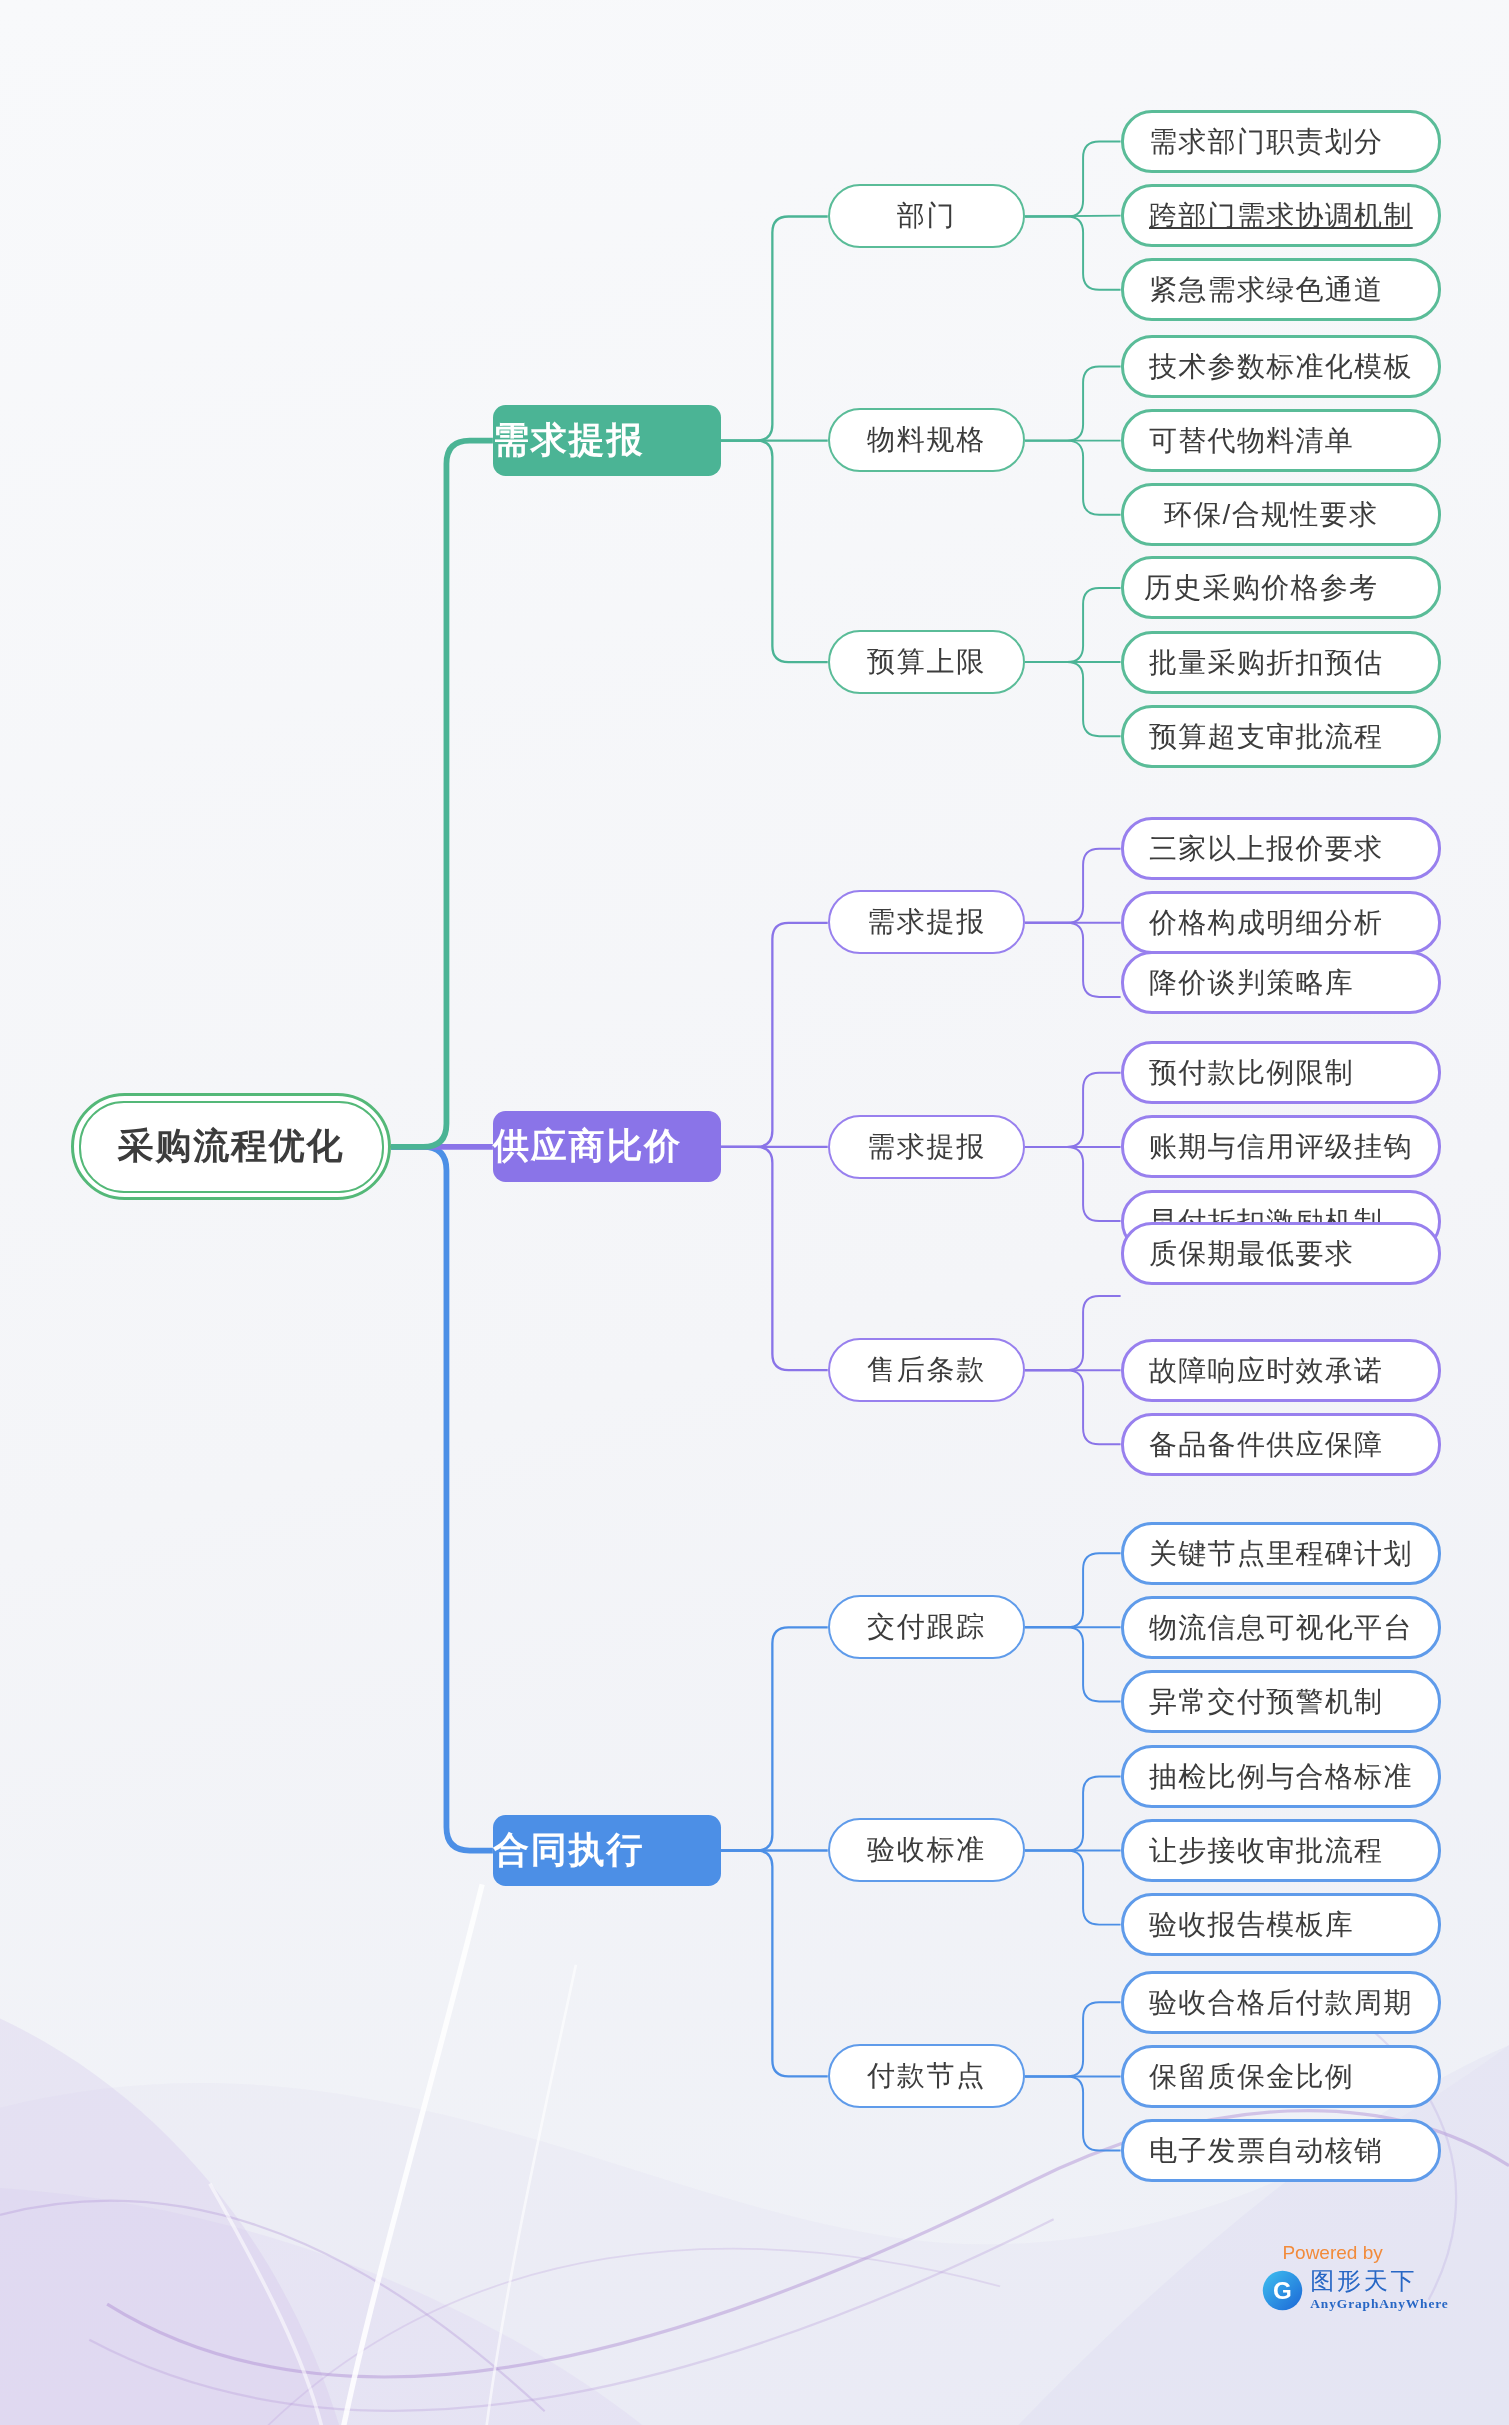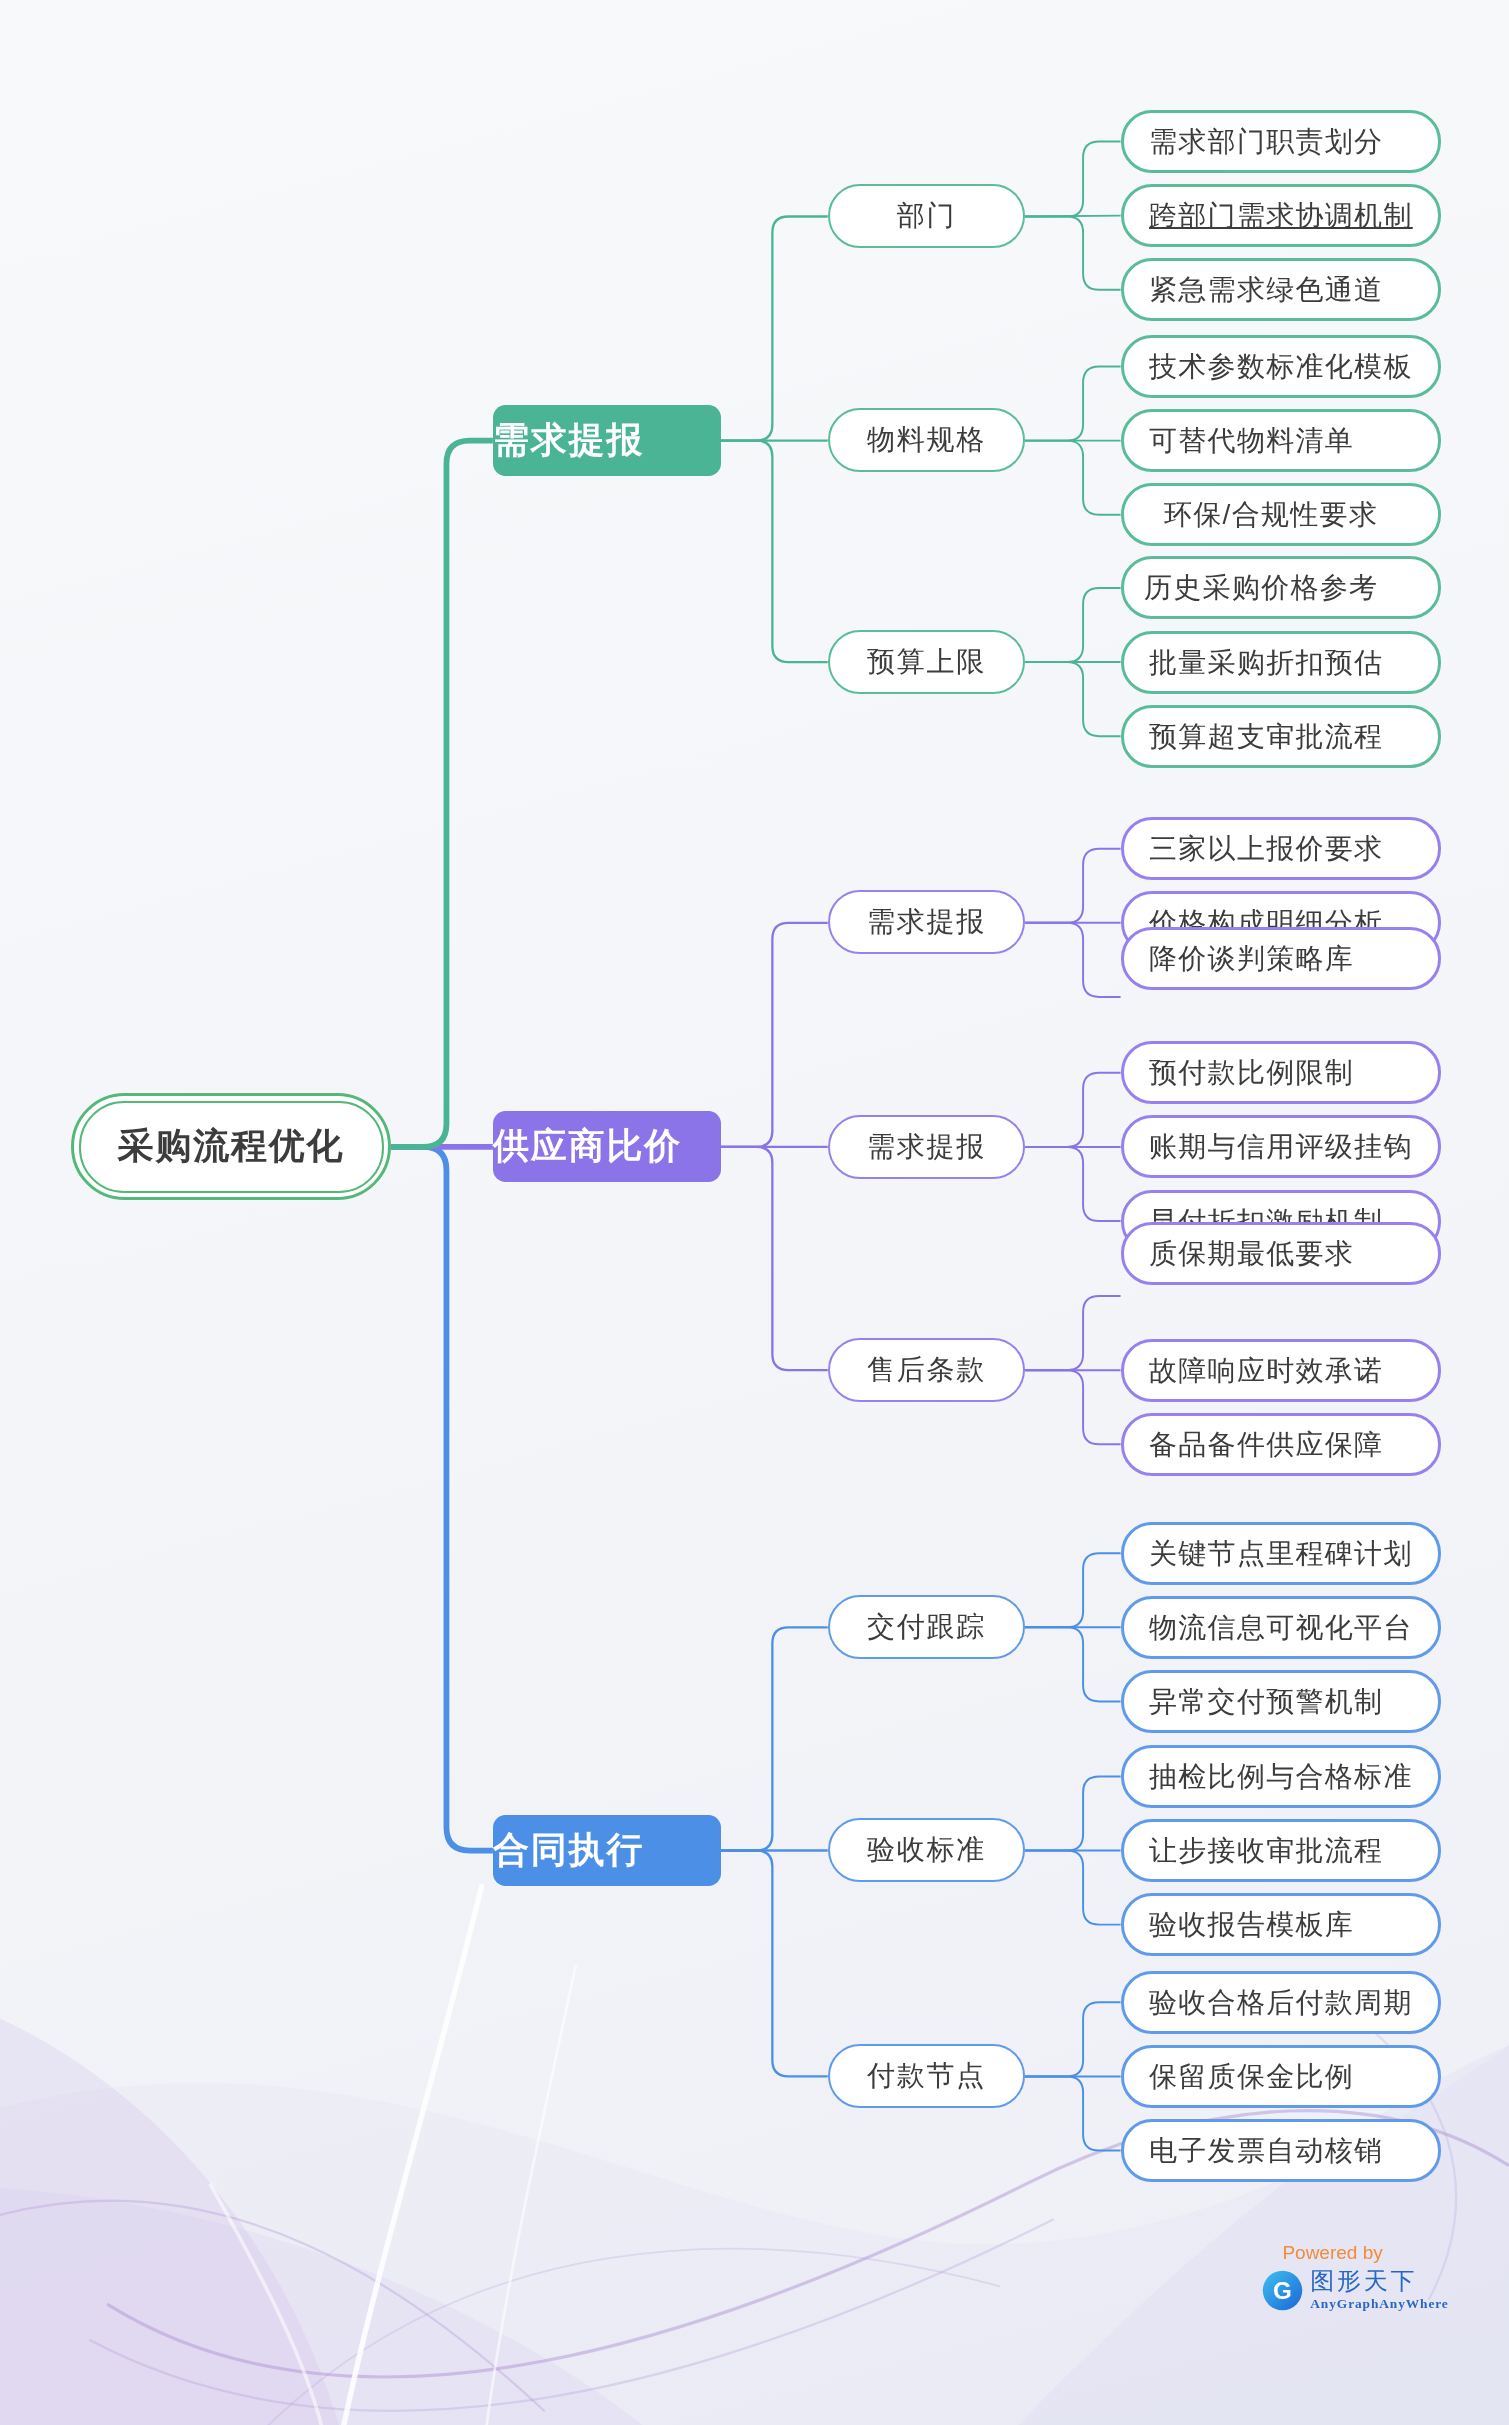--- a/index.html
+++ b/index.html
@@ -176,21 +176,21 @@
   <div class="node leaf" data-branch="green" style="top:705px;">
       <span>预算超支审批流程</span>
     </div>
 
   <div class="node leaf" data-branch="purple" style="top:817px;">
       <span>三家以上报价要求</span>
     </div>
   <div class="node leaf" data-branch="purple" style="top:891px;">
       <span>价格构成明细分析</span>
     </div>
-  <div class="node leaf" data-branch="purple" style="top:927px;">
+  <div class="node leaf" data-branch="purple" style="top:951px;">
       <span>降价谈判策略库</span>
     </div>
 
   <div class="node leaf" data-branch="purple" style="top:1041px;">
       <span>预付款比例限制</span>
     </div>
   <div class="node leaf" data-branch="purple" style="top:1115px;">
       <span>账期与信用评级挂钩</span>
     </div>
   <div class="node leaf" data-branch="purple" style="top:1190px;">

